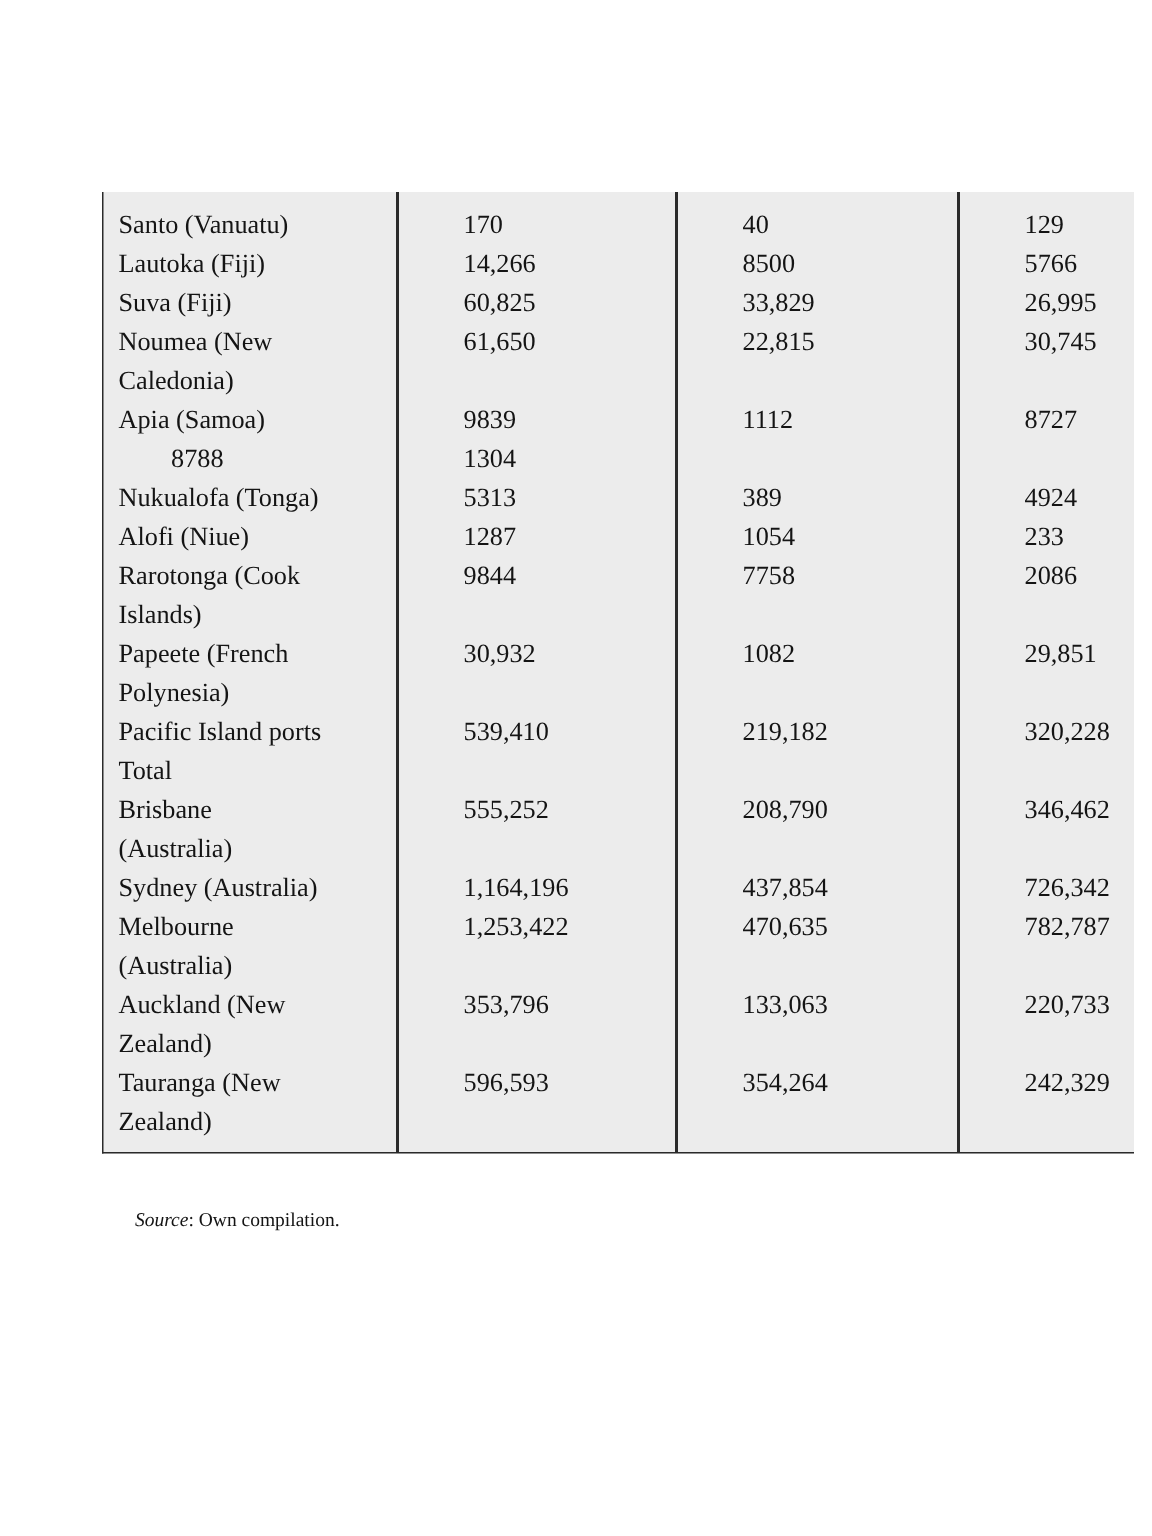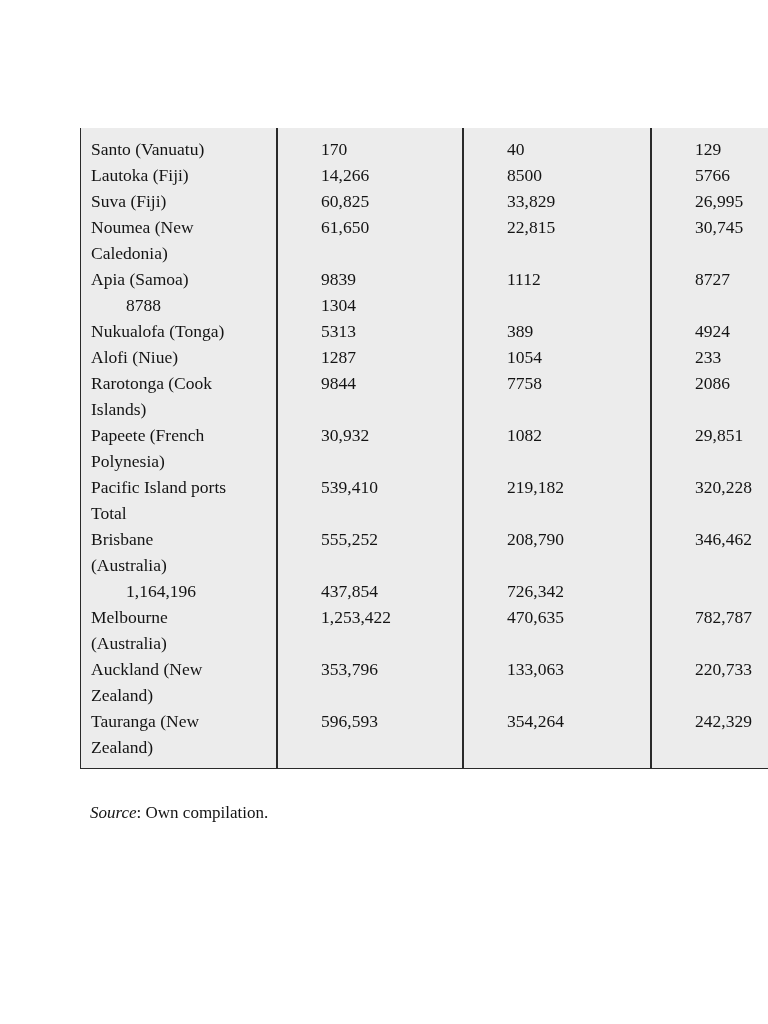--- a/index.html
+++ b/index.html
@@ -11,21 +11,21 @@
     position: relative;
     width: 768px;
     height: 1024px;
     background: #ffffff;
     overflow: hidden;
     font-family: "Liberation Serif", "DejaVu Serif", serif;
     color: #141414;
   }
   .ptable {
     position: absolute;
-    left: 80px;
+    left: 68px;
     top: 128px;
     width: 688px;
     background: #ececec;
     border-left: 1.5px solid #2a2a2a;
     border-bottom: 1.5px solid #2a2a2a;
     padding-top: 8px;
     padding-bottom: 8px;
     box-sizing: border-box;
   }
   .vrule {
@@ -46,21 +46,21 @@
     font-size: 17.5px;
     line-height: 26px;
     white-space: pre-line;
   }
   .cell.label { padding-left: 10px; padding-right: 8px; }
   .cell.num   { padding-left: 14px; margin-left: 31px; }
   .source-note {
     position: absolute;
     left: 90px;
     top: 803px;
-    font-size: 17px;
+    font-size: 13px;
     line-height: 20px;
   }
   .source-note .src-word { font-style: italic; }
 </style>
 </head>
 <body>
 
 <div class="page">
 
   <div class="ptable">
@@ -137,20 +137,21 @@
           <div class="cell num">320,228</div>
         </div>
         <div class="trow">
           <div class="cell label">Brisbane
 (Australia)</div>
           <div class="cell num">555,252</div>
           <div class="cell num">208,790</div>
           <div class="cell num">346,462</div>
         </div>
         <div class="trow">
+          <div class="cell label">Sydney (Australia)</div>
           <div class="cell num">1,164,196</div>
           <div class="cell num">437,854</div>
           <div class="cell num">726,342</div>
         </div>
         <div class="trow">
           <div class="cell label">Melbourne
 (Australia)</div>
           <div class="cell num">1,253,422</div>
           <div class="cell num">470,635</div>
           <div class="cell num">782,787</div>

